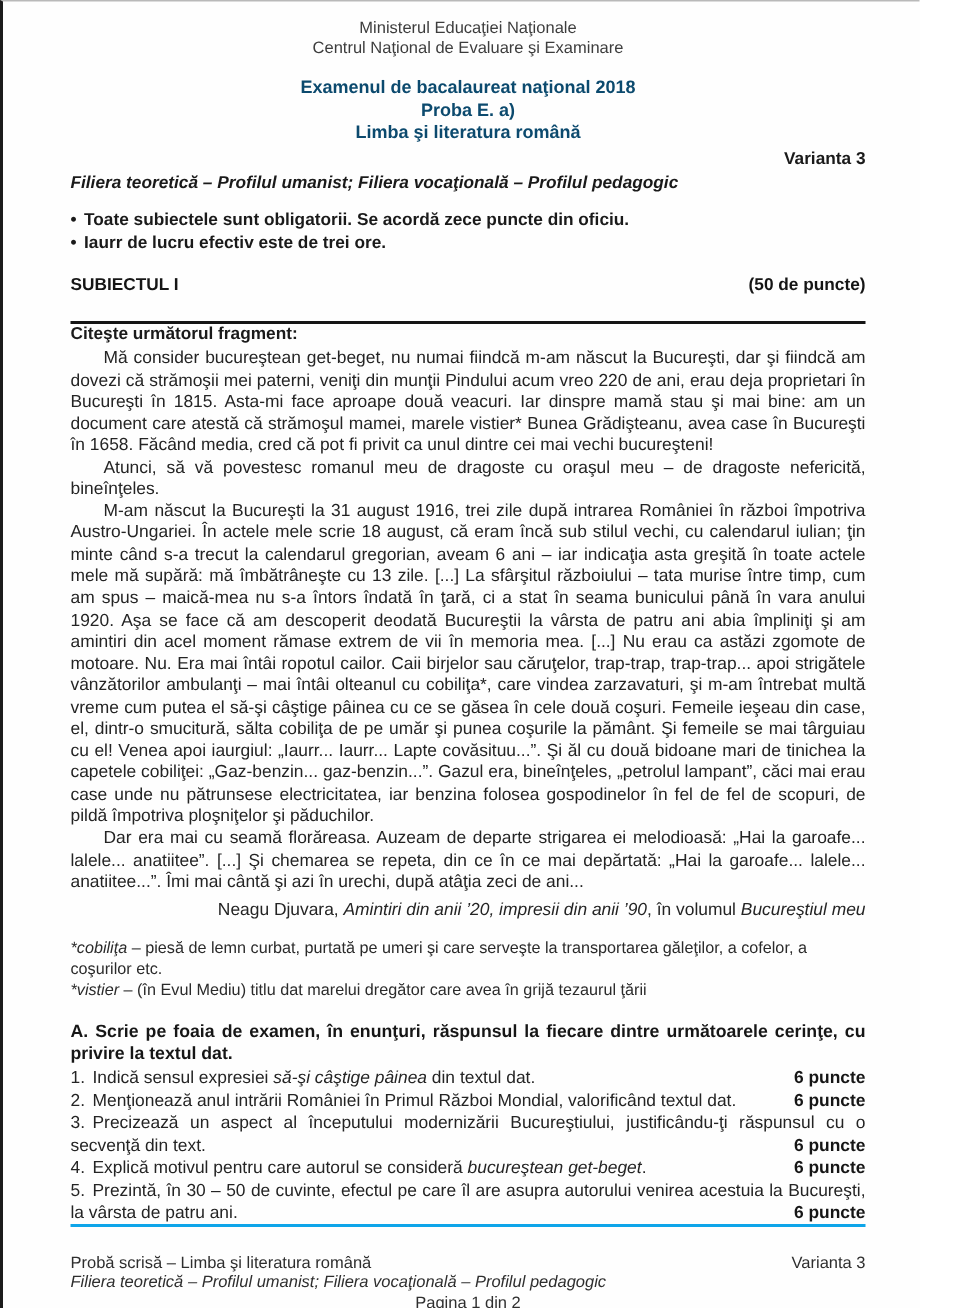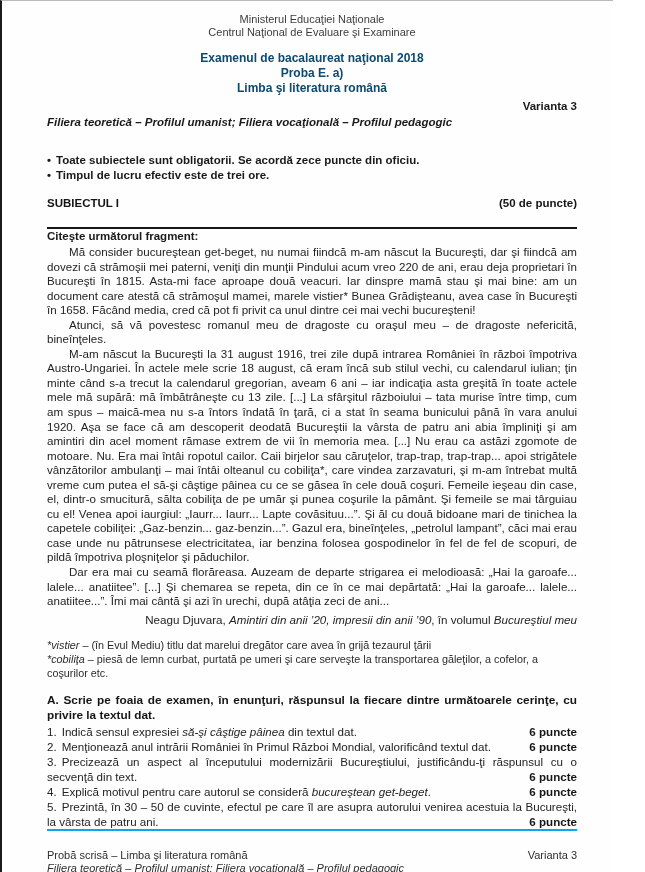--- a/index.html
+++ b/index.html
@@ -14,21 +14,21 @@
     display:flex;flex-direction:column;
     overflow:hidden;
   }
   
   .hdr-small{text-align:center;font-size:11px;line-height:13px;color:#3d3d3d;}
   .hdr-title{text-align:center;font-size:12px;line-height:15px;font-weight:bold;color:#0c4a6e;}
   .hdr-gap{height:12px;}
   .variant-top{text-align:right;font-weight:bold;font-size:11.5px;line-height:14px;margin-top:3px;color:#1a1a1a;}
   .filiera-top{font-weight:bold;font-style:italic;font-size:11.5px;line-height:14px;margin-top:2px;color:#1a1a1a;}
   
-  .instructions{margin-top:24px;}
+  .instructions{margin-top:11px;}
   .bullet-item{font-weight:bold;font-size:11.5px;line-height:15px;color:#1a1a1a;}
   .bullet-item .bullet::before{content:"•";margin-right:5px;}
   
   .subj-row{margin-top:13px;display:flex;justify-content:space-between;
     font-weight:bold;font-size:11.5px;line-height:15px;color:#151515;
     border-bottom:2px solid #151515;padding-bottom:16px;}
   .prompt{font-weight:bold;font-size:11.5px;line-height:15px;color:#1a1a1a;}
   .fragment{margin-top:1px;font-size:11.6px;line-height:14.55px;text-align:justify;color:#242424;}
   .fragment p{margin:0;text-indent:22px;}
   .attribution{text-align:right;font-size:11.6px;line-height:15px;margin-top:3px;color:#242424;}
@@ -63,21 +63,21 @@
     <div class="hdr-title">Limba şi literatura română</div>
     <div class="variant-top">Varianta 3</div>
     <div class="filiera-top">Filiera teoretică – Profilul umanist; Filiera vocaţională – Profilul pedagogic</div>
   </header>
 
   <section class="instructions">
     <div class="bullet-item">
       <span class="bullet"></span><span>Toate subiectele sunt obligatorii. Se acordă zece puncte din oficiu.</span>
     </div>
     <div class="bullet-item">
-      <span class="bullet"></span><span>Timpul de lucru efectiv este de trei ore.</span>
+      <span class="bullet"></span><span>Iaurr de lucru efectiv este de trei ore.</span>
     </div>
   </section>
 
   <section>
     <div class="subj-row">
       <span>SUBIECTUL I</span>
       <span>(50 de puncte)</span>
     </div>
     <div class="prompt">Citeşte următorul fragment:</div>
 
@@ -87,24 +87,24 @@
       <p>M-am născut la Bucureşti la 31 august 1916, trei zile după intrarea României în război împotriva Austro-Ungariei. În actele mele scrie 18 august, că eram încă sub stilul vechi, cu calendarul iulian; ţin minte când s-a trecut la calendarul gregorian, aveam 6 ani – iar indicaţia asta greşită în toate actele mele mă supără: mă îmbătrâneşte cu 13 zile. [...] La sfârşitul războiului – tata murise între timp, cum am spus – maică-mea nu s-a întors îndată în ţară, ci a stat în seama bunicului până în vara anului 1920. Aşa se face că am descoperit deodată Bucureştii la vârsta de patru ani abia împliniţi şi am amintiri din acel moment rămase extrem de vii în memoria mea. [...] Nu erau ca astăzi zgomote de motoare. Nu. Era mai întâi ropotul cailor. Caii birjelor sau căruţelor, trap-trap, trap-trap... apoi strigătele vânzătorilor ambulanţi – mai întâi olteanul cu cobiliţa*, care vindea zarzavaturi, şi m-am întrebat multă vreme cum putea el să-şi câştige pâinea cu ce se găsea în cele două coşuri. Femeile ieşeau din case, el, dintr-o smucitură, sălta cobiliţa de pe umăr şi punea coşurile la pământ. Şi femeile se mai târguiau cu el! Venea apoi iaurgiul: „Iaurr... Iaurr... Lapte covăsituu...”. Şi ăl cu două bidoane mari de tinichea la capetele cobiliţei: „Gaz-benzin... gaz-benzin...”. Gazul era, bineînţeles, „petrolul lampant”, căci mai erau case unde nu pătrunsese electricitatea, iar benzina folosea gospodinelor în fel de fel de scopuri, de pildă împotriva ploşniţelor şi păduchilor.</p>
       <p>Dar era mai cu seamă florăreasa. Auzeam de departe strigarea ei melodioasă: „Hai la garoafe... lalele... anatiitee”. [...] Şi chemarea se repeta, din ce în ce mai depărtată: „Hai la garoafe... lalele... anatiitee...”. Îmi mai cântă şi azi în urechi, după atâţia zeci de ani...</p>
     </div>
 
     <div class="attribution">
       <span>Neagu Djuvara, </span><em>Amintiri din anii ’20, impresii din anii ’90</em><span>, în volumul </span><em>Bucureştiul meu</em>
     </div>
 
     <div class="footnotes">
       <div class="footnote">
-        <em>*vistier</em><span> – (în Evul Mediu) titlu dat marelui dregător care avea în grijă tezaurul ţării</span>
+        <em>*cobiliţa</em><span> – piesă de lemn curbat, purtată pe umeri şi care serveşte la transportarea găleţilor, a cofelor, a coşurilor etc.</span>
       </div>
       <div class="footnote">
-        <em>*cobiliţa</em><span> – piesă de lemn curbat, purtată pe umeri şi care serveşte la transportarea găleţilor, a cofelor, a coşurilor etc.</span>
+        <em>*vistier</em><span> – (în Evul Mediu) titlu dat marelui dregător care avea în grijă tezaurul ţării</span>
       </div>
     </div>
   </section>
 
   <section>
     <div class="sec-heading">A. Scrie pe foaia de examen, în enunţuri, răspunsul la fiecare dintre următoarele cerinţe, cu privire la textul dat.</div>
     <div class="questions">
       <div class="q">
         <span class="q-num">1.</span><span>Indică sensul expresiei </span><em>să-şi câştige pâinea</em><span> din textul dat.</span>
         <span class="q-points">6 puncte</span>

